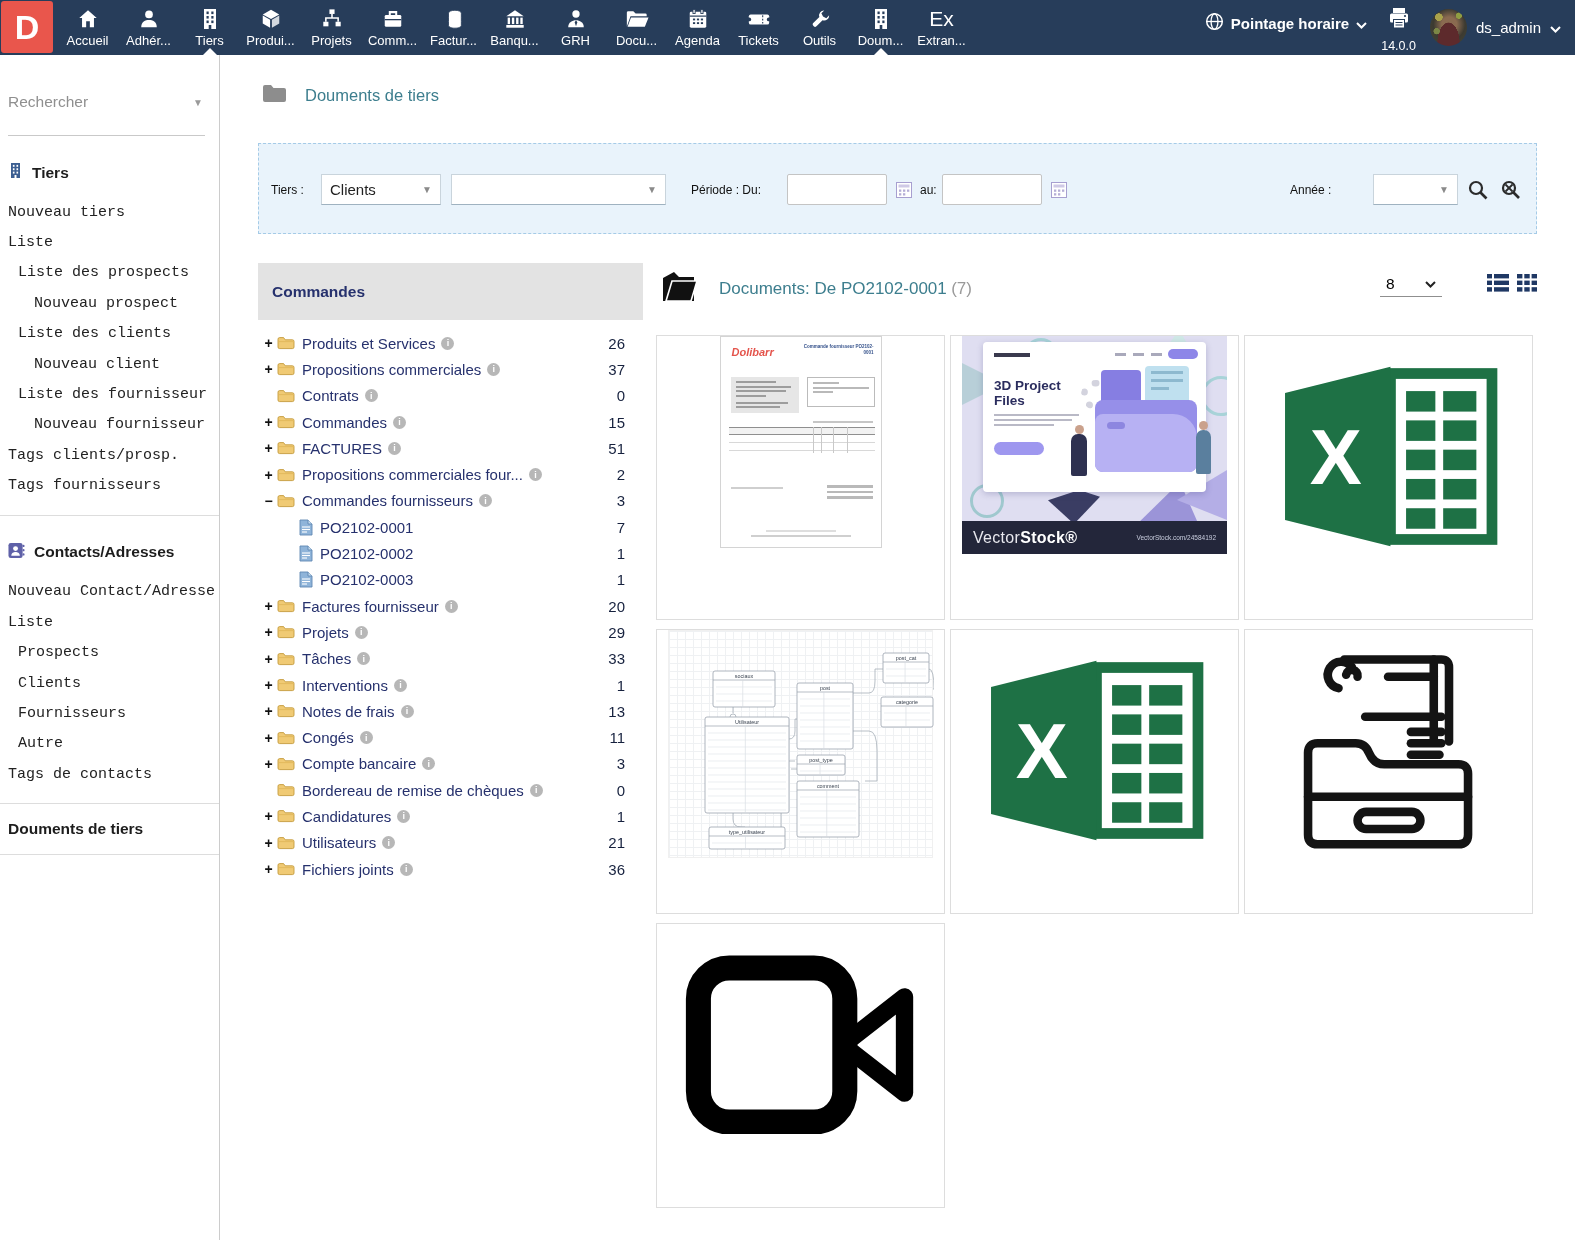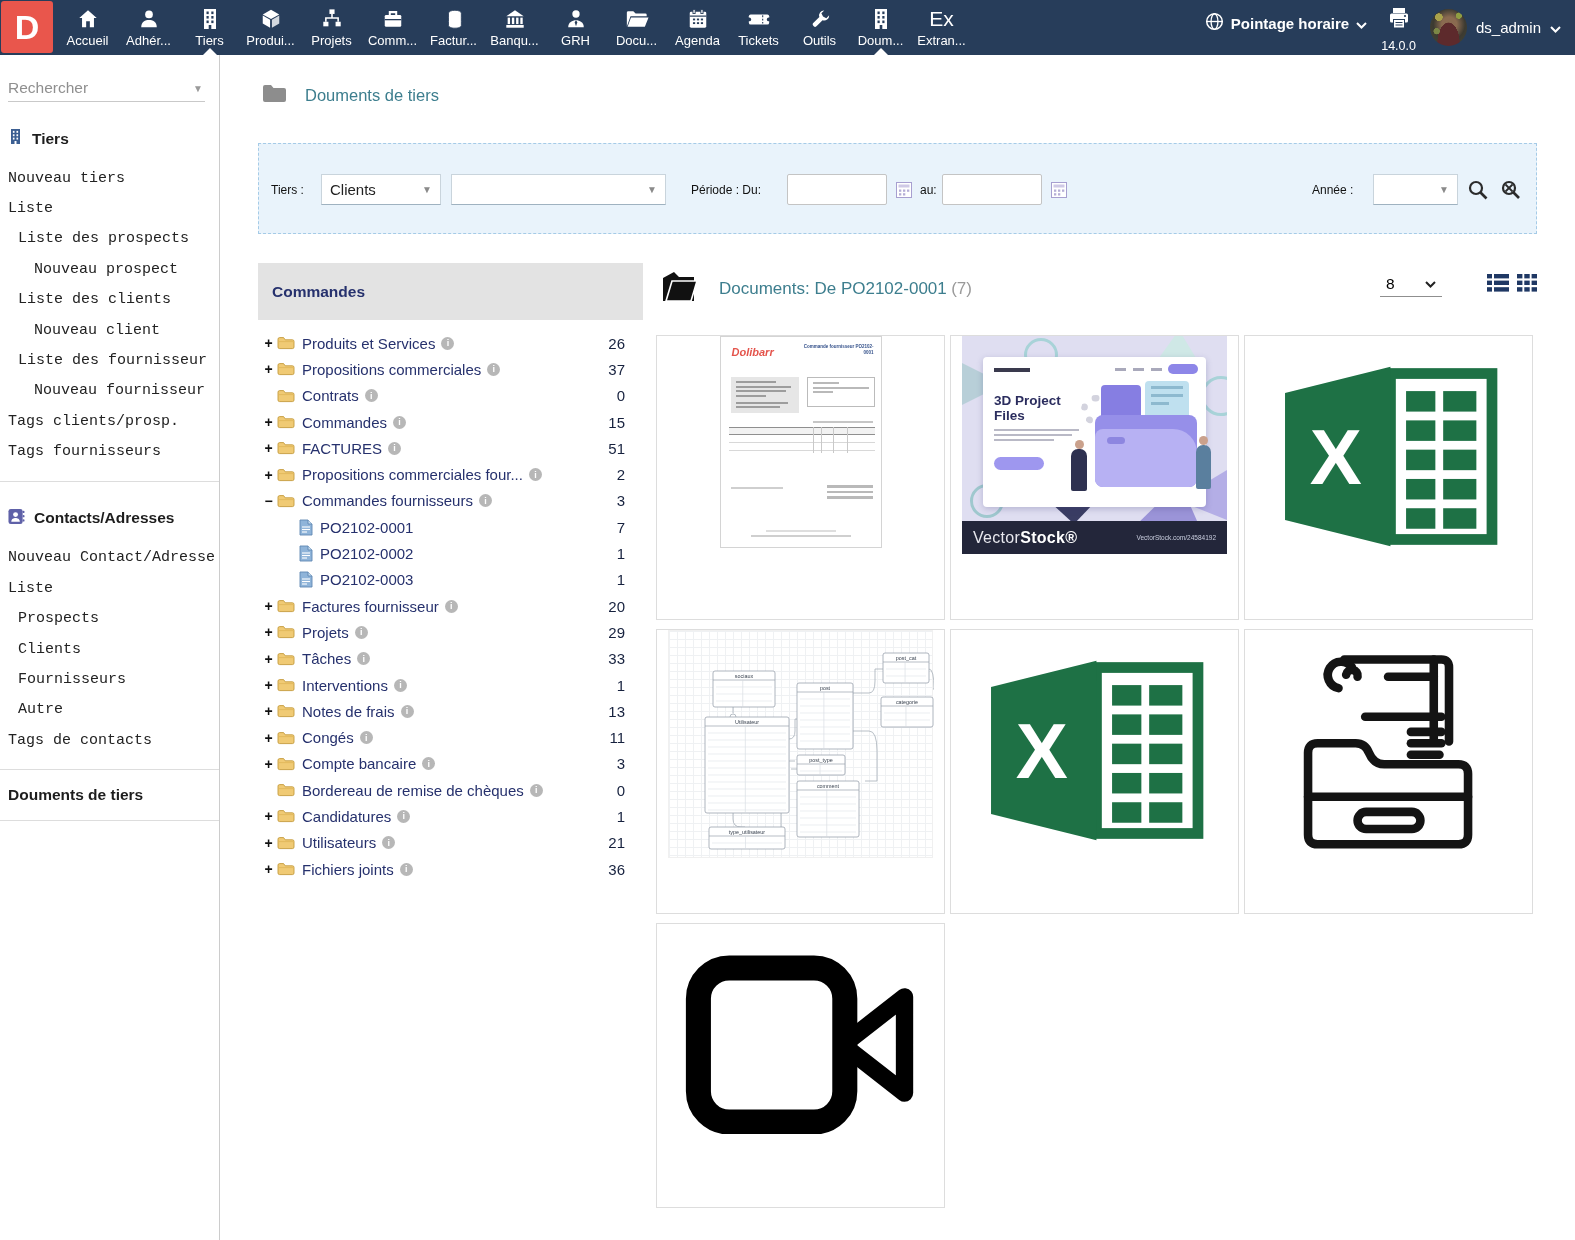--- a/index.html
+++ b/index.html
@@ -22,21 +22,21 @@
   .user-menu { display:flex; align-items:center; gap:9px; margin-top:9px; font-size:15px; cursor:pointer; }
   .avatar { width:37px; height:37px; border-radius:50%; background:
     radial-gradient(circle at 24% 22%, #a9a24b 0 9%, rgba(0,0,0,0) 10%),
     radial-gradient(circle at 78% 18%, #8f9d42 0 7%, rgba(0,0,0,0) 8%),
     radial-gradient(circle at 18% 60%, #7c8746 0 8%, rgba(0,0,0,0) 9%),
     radial-gradient(ellipse at 50% 92%, #5d2a2c 0 42%, rgba(0,0,0,0) 43%),
     radial-gradient(circle at 52% 42%, #8a6a50 0 26%, #3c3a31 55%, #454b3a 100%); }
 
   
   #sidebar { position:absolute; left:0; top:55px; width:220px; height:1185px; background:#fff; border-right:1px solid #ccc; }
-  .searchwrap { position:relative; margin:24px 14px 0 8px; border-bottom:1px solid #c9c9c9; padding-bottom:4px; }
+  .searchwrap { position:relative; margin:38px 14px 0 8px; border-bottom:1px solid #c9c9c9; padding-bottom:24px; }
   .searchwrap input { border:none; outline:none; width:170px; font-size:15.5px; color:#444; font-family:"Liberation Sans",sans-serif; background:transparent; }
   .searchwrap input::placeholder { color:#8f8f8f; }
   .search-caret { position:absolute; right:2px; top:4px; color:#9a9a9a; font-size:10px; }
   .side-section-header { display:flex; align-items:center; gap:9px; font-weight:bold; font-size:15.5px; color:#1d1d1d; padding:0 8px; margin-top:26px; margin-bottom:14px; }
   .side-item { font-size:15px; color:#222; padding:6.7px 8px; cursor:pointer; white-space:nowrap;font-family:Liberation Mono, monospace; }
   .side-item.i1 { padding-left:18px; }
   .side-item.i2 { padding-left:34px; }
   .side-sep { border:none; border-top:1px solid #ddd; margin:14px 0 0 0; }
   .side-solo { font-weight:bold; font-size:15.5px; color:#1d1d1d; padding:16px 8px 16px 8px; }
 
@@ -92,21 +92,21 @@
   .inv-col { position:absolute; top:90px; width:1px; height:26px; background:#c9c9c9; }
   .inv-tot { position:absolute; right:8px; top:148px; width:46px; }
   .inv-tot i { display:block; height:2.5px; background:#b9b9b9; margin-bottom:3px; }
   .inv-foot { position:absolute; left:10px; top:150px; width:52px; height:2px; background:#cfcfcf; }
   .inv-bline { position:absolute; left:30px; right:30px; bottom:10px; height:2px; background:#cfcfcf; }
   .inv-bline2 { position:absolute; left:45px; right:45px; bottom:15px; height:2px; background:#dedede; }
 
   
   .vs { position:relative; width:265px; height:218px; background:#dfdef1; overflow:hidden; }
   .vs-shape { position:absolute; }
-  .vs-card { position:absolute; left:21px; top:21px; width:223px; height:150px; background:#fff; border-radius:4px; box-shadow:0 2px 6px rgba(60,60,120,.25); }
+  .vs-card { position:absolute; left:21px; top:6px; width:223px; height:150px; background:#fff; border-radius:4px; box-shadow:0 2px 6px rgba(60,60,120,.25); }
   .vs-logo { position:absolute; left:11px; top:11px; width:36px; height:3.5px; background:#3a3a4e; }
   .vs-nav { position:absolute; right:44px; top:11px; display:flex; gap:7px; }
   .vs-nav i { width:11px; height:2.5px; background:#a9a9bb; }
   .vs-pill { position:absolute; right:8px; top:7px; width:30px; height:10px; border-radius:5px; background:#8d86e8; }
   .vs-h { position:absolute; left:11px; top:36px; font-weight:bold; font-size:13.5px; line-height:15px; color:#2b2d5e; }
   .vs-t { position:absolute; left:11px; width:85px; height:2px; background:#b9b9c6; }
   .vs-btn { position:absolute; left:11px; top:100px; width:50px; height:13px; border-radius:7px; background:#9e97ef; }
   .vs-folder { position:absolute; left:112px; top:58px; width:102px; height:72px; background:#968fe9; border-radius:8px; }
   .vs-folder:before { content:""; position:absolute; left:0; top:14px; width:102px; height:58px; background:#b7b1f3; border-radius:8px 24px 8px 8px; }
   .vs-folder .dot { position:absolute; left:12px; top:22px; width:18px; height:7px; border-radius:4px; background:#8d86e0; }
@@ -445,21 +445,21 @@
       <svg class="calbtn" viewBox="0 0 16 16">
           <rect x="0.5" y="0.5" width="15" height="15" fill="#fff" stroke="#a79fd0"></rect>
           <rect x="2.5" y="2.5" width="11" height="3" fill="#cfc9e6"></rect>
           <rect x="3" y="7.5" width="2.3" height="2.3" fill="#b5aed6"></rect>
           <rect x="7" y="7.5" width="2.3" height="2.3" fill="#b5aed6"></rect>
           <rect x="11" y="7.5" width="2.3" height="2.3" fill="#b5aed6"></rect>
           <rect x="3" y="11.2" width="2.3" height="2.3" fill="#b5aed6"></rect>
           <rect x="7" y="11.2" width="2.3" height="2.3" fill="#b5aed6"></rect>
         </svg>
     </div>
-    <div class="fp-el fp-label" style="left:1053px;text-align:center;">Année :</div>
+    <div class="fp-el fp-label" style="left:1031px;text-align:center;">Année :</div>
     <div class="fp-el fp-select" style="left:1114px; width:85px;">
       <span></span>
         <span class="fp-caret">▼</span>
     </div>
     <div class="fp-el" style="left:1208px;">
       <svg width="22" height="22" viewBox="0 0 22 22">
           <circle cx="9" cy="9" r="6" fill="none" stroke="#2b2b2b" stroke-width="2.2"></circle>
           <line x1="13.5" y1="13.5" x2="19.5" y2="19.5" stroke="#2b2b2b" stroke-width="2.6"></line>
         </svg>
     </div>

